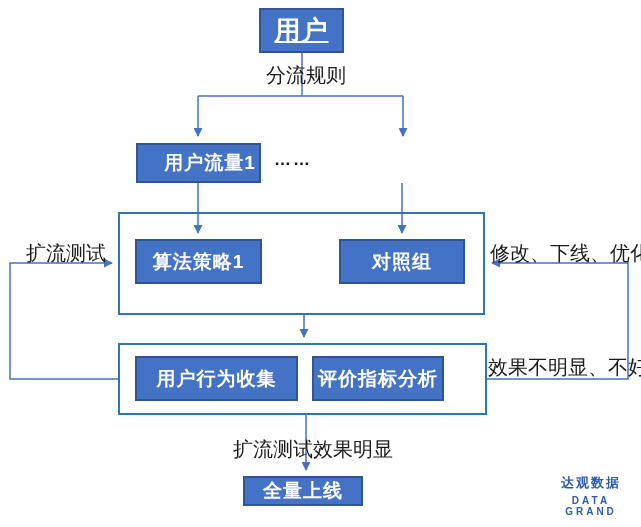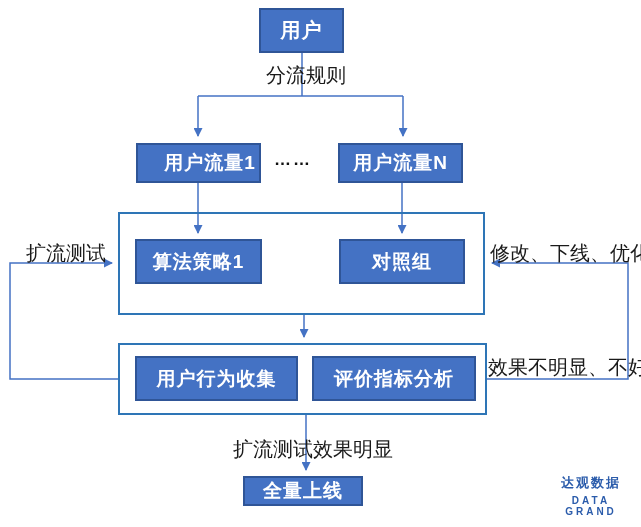--- a/index.html
+++ b/index.html
@@ -18,21 +18,21 @@
   .connectors{position:absolute;left:0;top:0;width:641px;height:527px;pointer-events:none;}
   .conn{stroke:var(--connector);stroke-width:1.5;fill:none;}
   .arrowhead{fill:var(--connector);}
   .node{
     position:absolute;box-sizing:border-box;
     background:var(--node-fill);border:2px solid var(--node-border);
     color:#ffffff;font-weight:bold;
     display:flex;align-items:center;justify-content:center;
     font-size:19px;letter-spacing:1px;
   }
-  .node-user{font-size:20px;}
+  .node-user{font-size:26px;text-decoration:underline;}
   .container-box{
     position:absolute;box-sizing:border-box;
     background:transparent;border:2px solid var(--container-border);
   }
   .flow-label{
     position:absolute;color:var(--label-text);font-size:20px;
     white-space:nowrap;
   }
   .centered{text-align:center;}
   .dots{
@@ -68,29 +68,28 @@
 
   <div class="container-box" style="left:118px;top:212px;width:367px;height:103px;"></div>
   <div class="container-box" style="left:118px;top:343px;width:369px;height:72px;"></div>
 
   <div class="node node-user" style="left:259px;top:8px;width:85px;height:45px;">用户</div>
 
   <div class="node" style="left:136px;top:143px;width:125px;height:40px;padding-left:23px;">用户流量1</div>
 
   <div class="dots" style="left:274px;top:150px;">……</div>
 
-  <div class="node" style="left:338px;top:143px;width:125px;height:40px;">用户流量N</div>
 
   <div class="node" style="left:135px;top:239px;width:127px;height:45px;">算法策略1</div>
 
   <div class="node" style="left:339px;top:239px;width:126px;height:45px;">对照组</div>
 
   <div class="node" style="left:135px;top:356px;width:163px;height:45px;">用户行为收集</div>
 
-  <div class="node" style="left:312px;top:356px;width:164px;height:45px;">评价指标分析</div>
+  <div class="node" style="left:312px;top:356px;width:132px;height:45px;">评价指标分析</div>
 
   <div class="node" style="left:243px;top:476px;width:120px;height:30px;">全量上线</div>
 
   <div class="flow-label centered" style="left:262px;top:62px;width:88px;">分流规则</div>
 
   <div class="flow-label centered" style="left:20px;top:240px;width:92px;">扩流测试</div>
 
 
   <div class="flow-label" style="left:490px;top:240px;">修改、下线、优化</div>
 

